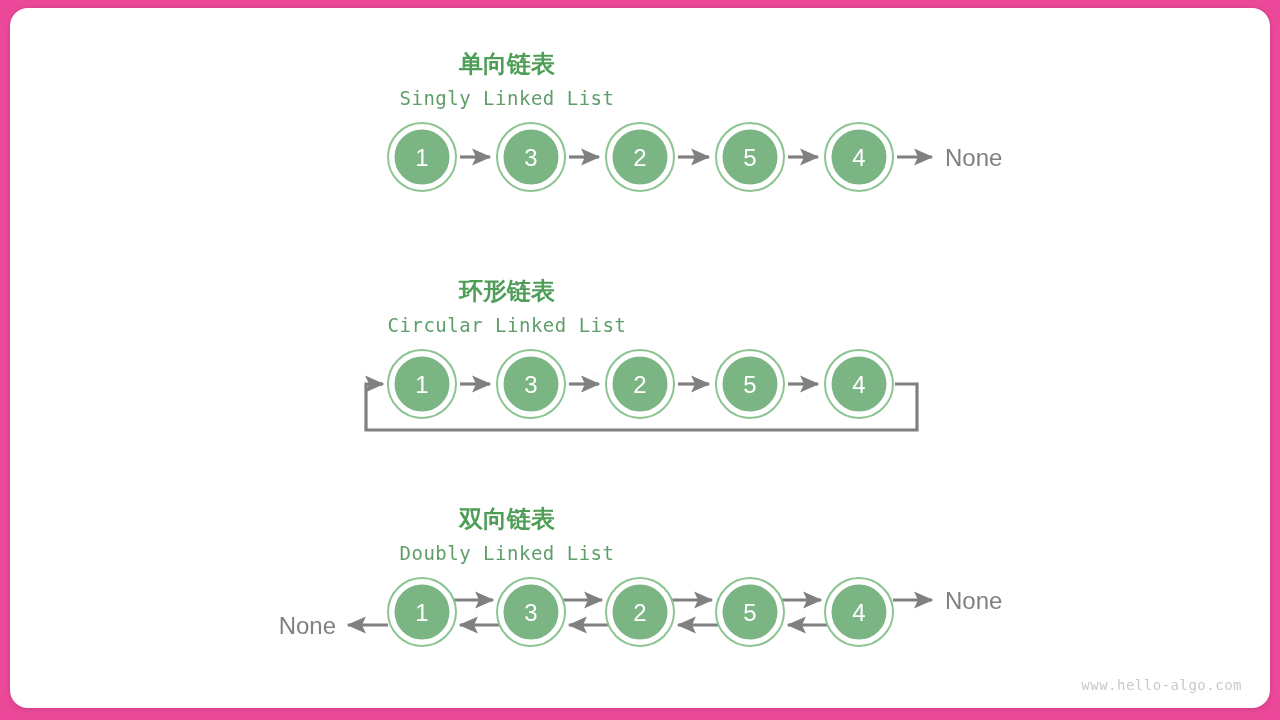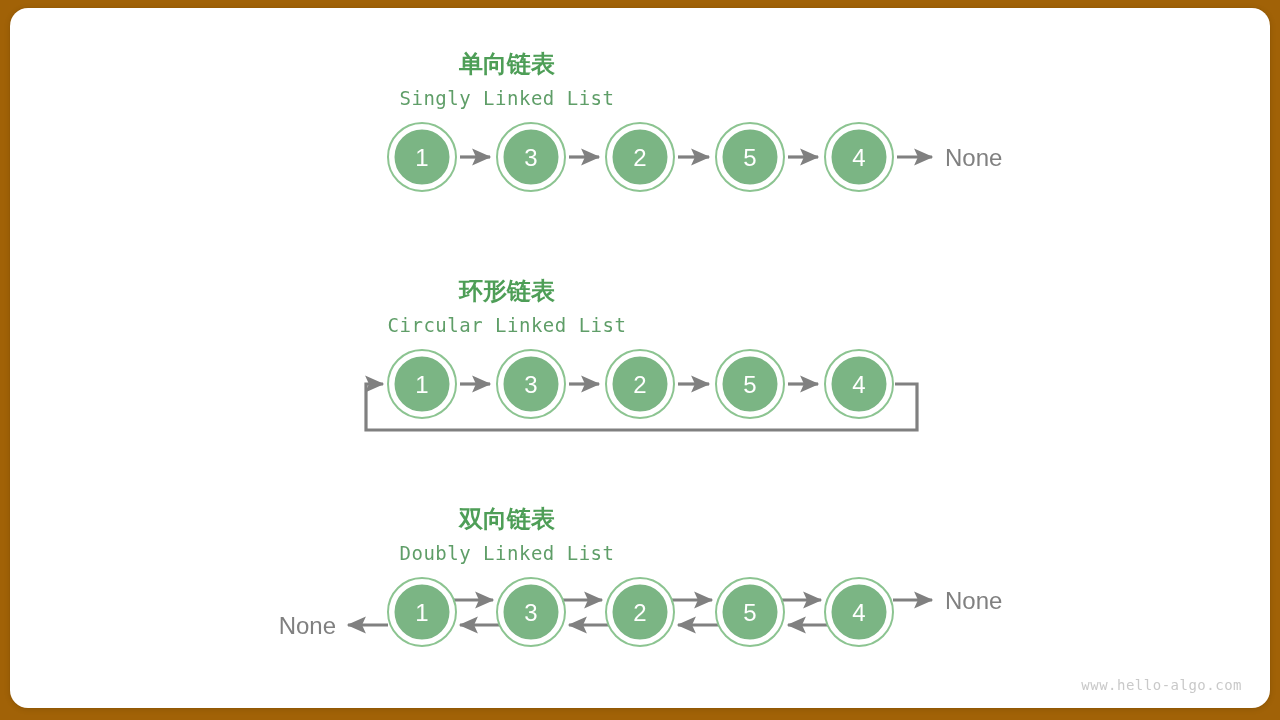--- a/index.html
+++ b/index.html
@@ -6,21 +6,21 @@
     margin: 0; padding: 0;
     width: 1280px; height: 720px;
     background: #ffffff;
     font-family: "Liberation Sans", sans-serif;
     overflow: hidden;
   }
   #stage {
     position: relative;
     width: 1280px;
     height: 720px;
-    background: #a16207;
+    background: #ec4899;
   }
   #card {
     position: absolute;
     left: 10px; top: 8px;
     width: 1260px; height: 700px;
     background: #ffffff;
     border-radius: 18px;
     box-shadow: 0 1px 6px rgba(0,0,0,0.13), 0 0 2px rgba(0,0,0,0.07);
   }
   svg.diagram {

